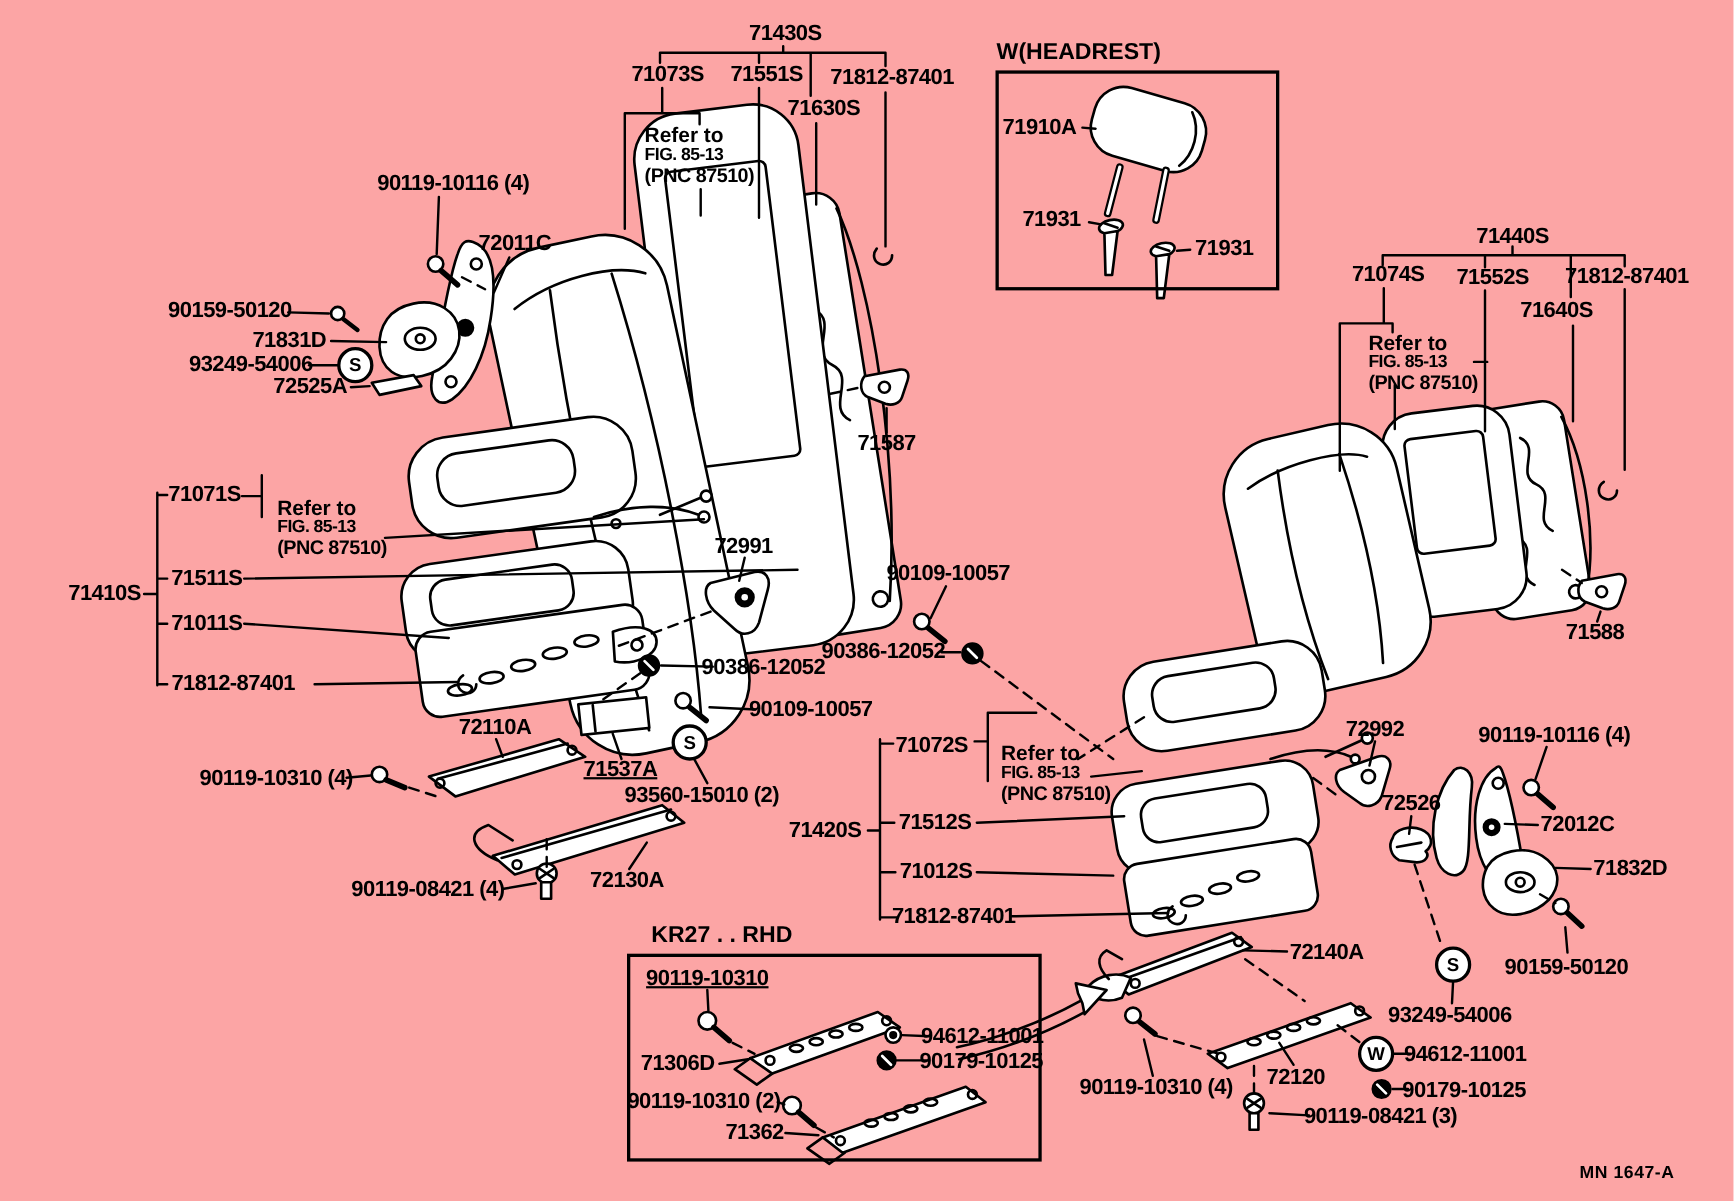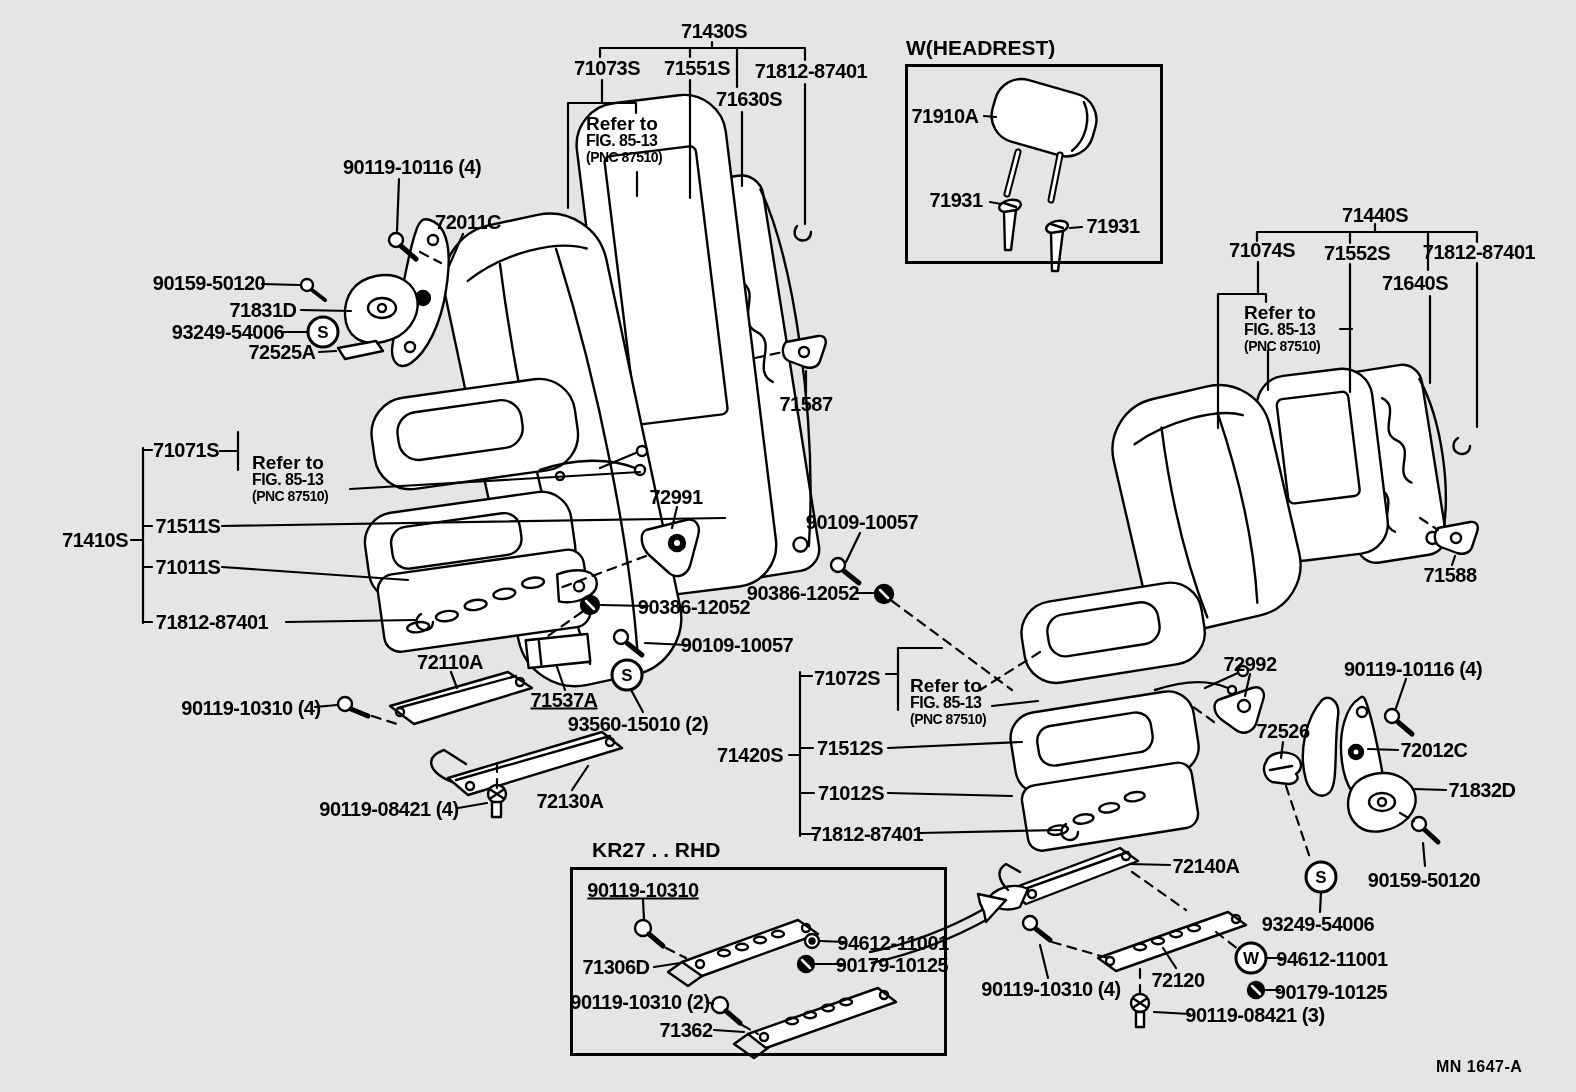--- a/index.html
+++ b/index.html
@@ -1,24 +1,24 @@
 <!DOCTYPE html>
 <html><head>
 <meta charset="utf-8">
 <style>
   html,body{margin:0;padding:0;background:#fff;}
-  .canvas{position:relative;width:1576px;height:1092px;background:#e5e5e5;color:#000;
+  .canvas{position:relative;width:1576px;height:1092px;background:#fca5a5;color:#000;
           font-family:"Liberation Sans", sans-serif;overflow:hidden;}
   svg.art{position:absolute;left:0;top:0;}
   .lbl{position:absolute;font-weight:bold;font-size:20px;white-space:nowrap;
        transform:translate(-50%,-50%);letter-spacing:-0.5px;}
   .refer{position:absolute;font-weight:bold;line-height:1.02;}
   .refer .r1{font-size:19px;}
   .refer .r2{font-size:16px;letter-spacing:-0.5px;}
-  .refer .r3{font-size:14px;letter-spacing:-0.5px;}
+  .refer .r3{font-size:18px;letter-spacing:-0.5px;}
   .marker{position:absolute;width:27px;height:27px;border:3px solid #000;border-radius:50%;
           background:#fff;font-weight:bold;font-size:17px;display:flex;align-items:center;
           justify-content:center;transform:translate(-50%,-50%);z-index:5;}
   .panel-box{position:absolute;border:3px solid #000;background:transparent;}
   .panel-title{position:absolute;font-weight:bold;font-size:21px;white-space:nowrap;}
   .fig-code{position:absolute;font-weight:bold;font-size:16px;letter-spacing:0.5px;text-align:right;}
 </style>
 </head>
 <body>
 

